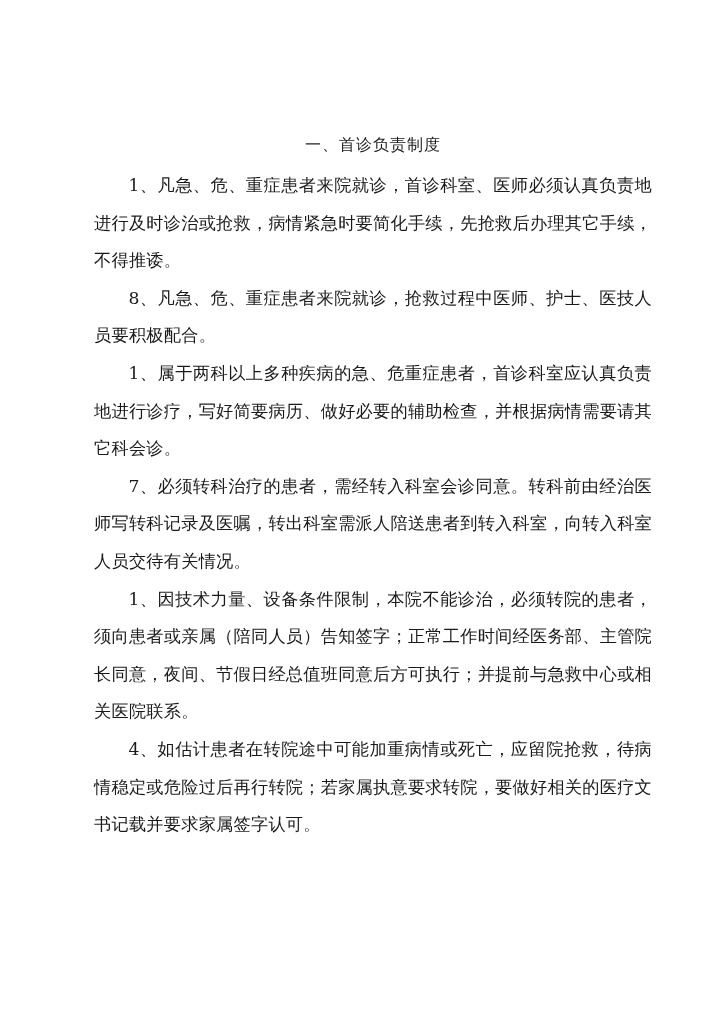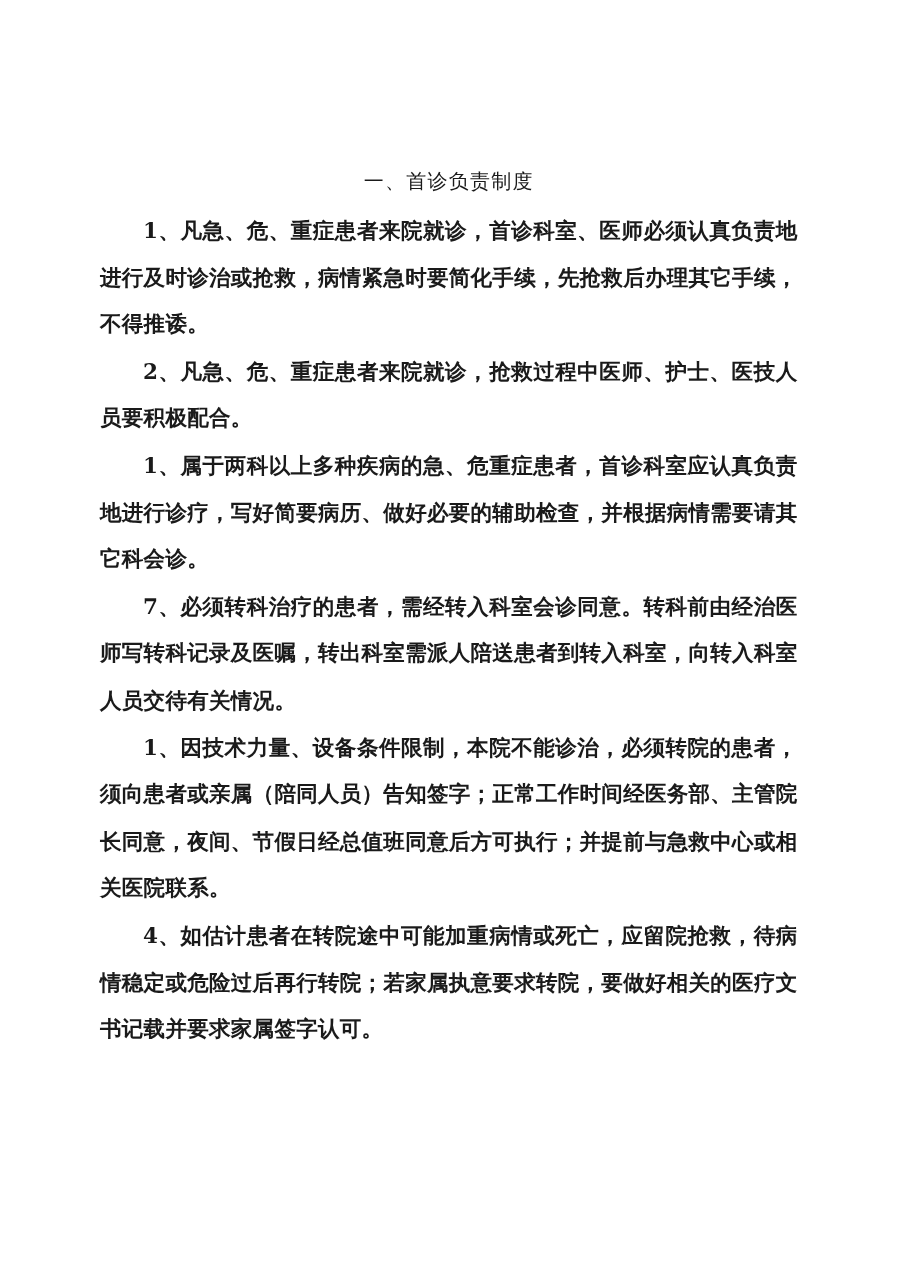--- a/index.html
+++ b/index.html
@@ -10,47 +10,46 @@
   body {
     width: 720px;
     height: 1017px;
     overflow: hidden;
     position: relative;
     font-family: "DejaVu Serif", "Liberation Serif", serif;
     color: #1a1a1a;
   }
   .page {
     position: absolute;
-    left: 80px;
+    left: 94px;
     top: 130px;
     width: 558px;
   }
   .title {
     text-align: center;
     font-size: 16px;
     line-height: 30px;
     height: 30px;
     margin: 0 0 7px 0;
     letter-spacing: 1px;
     font-weight: normal;
   }
   .para {
     font-size: 17.2px;
     line-height: 37.6px;
     text-indent: 2em;
     text-align: justify;
     margin: 0;
     letter-spacing: 0.25px;
-    font-weight: bold;
   }
 </style>
 </head>
 <body>
 
 <div class="page">
   <h1 class="title">一、首诊负责制度</h1>
   <p class="para">1、凡急、危、重症患者来院就诊，首诊科室、医师必须认真负责地进行及时诊治或抢救，病情紧急时要简化手续，先抢救后办理其它手续，不得推诿。</p>
-  <p class="para">2、凡急、危、重症患者来院就诊，抢救过程中医师、护士、医技人员要积极配合。</p>
+  <p class="para">8、凡急、危、重症患者来院就诊，抢救过程中医师、护士、医技人员要积极配合。</p>
   <p class="para">1、属于两科以上多种疾病的急、危重症患者，首诊科室应认真负责地进行诊疗，写好简要病历、做好必要的辅助检查，并根据病情需要请其它科会诊。</p>
   <p class="para">7、必须转科治疗的患者，需经转入科室会诊同意。转科前由经治医师写转科记录及医嘱，转出科室需派人陪送患者到转入科室，向转入科室人员交待有关情况。</p>
   <p class="para">1、因技术力量、设备条件限制，本院不能诊治，必须转院的患者，须向患者或亲属（陪同人员）告知签字；正常工作时间经医务部、主管院长同意，夜间、节假日经总值班同意后方可执行；并提前与急救中心或相关医院联系。</p>
   <p class="para">4、如估计患者在转院途中可能加重病情或死亡，应留院抢救，待病情稳定或危险过后再行转院；若家属执意要求转院，要做好相关的医疗文书记载并要求家属签字认可。</p>
 </div>
 
 </body></html>

